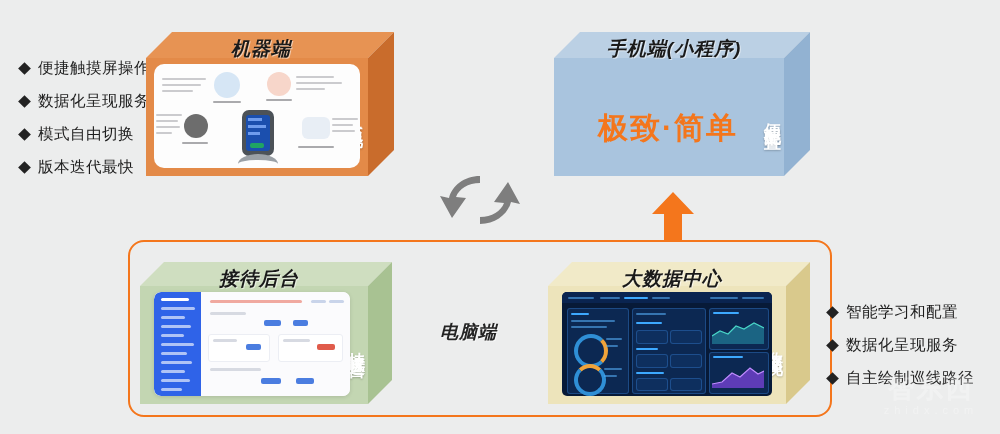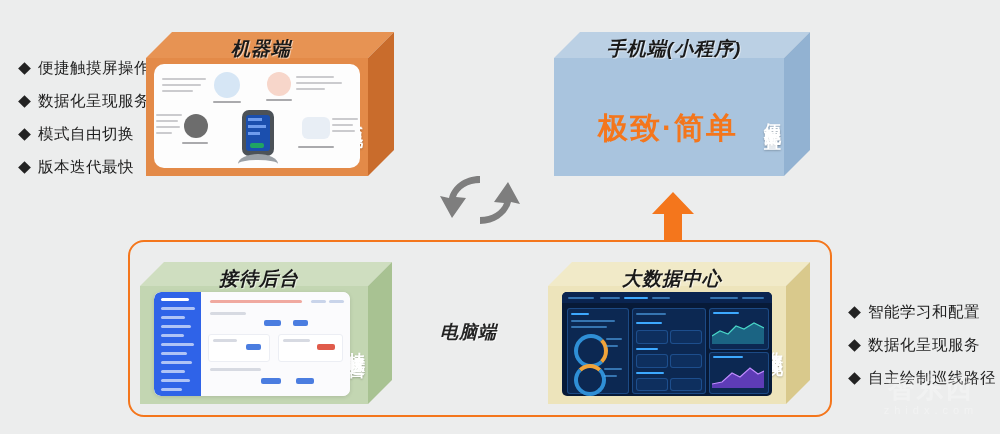--- a/index.html
+++ b/index.html
@@ -292,21 +292,21 @@
       </svg>
       <div class="dd-panel" style="left:147px;top:60px;width:58px;height:40px;"></div>
       <div class="dd-line" style="left:151px;top:64px;width:30px;background:#3da9ff;"></div>
       <svg width="52" height="24" style="position:absolute;left:150px;top:72px;">
         <polygon points="0,24 0,20 10,18 20,9 28,13 38,4 46,10 52,7 52,24" fill="#6d3fc9" opacity=".85"></polygon>
         <polyline points="0,20 10,18 20,9 28,13 38,4 46,10 52,7" fill="none" stroke="#c08cff" stroke-width="1.2"></polyline>
       </svg>
     </div>
   </div>
 
-  <div class="bullets" style="left:850px;top:302px;">
+  <div class="bullets" style="left:828px;top:302px;">
     <div class="bullet">
       <span class="dia"></span>
       <span class="btxt">智能学习和配置</span>
     </div>
     <div class="bullet">
       <span class="dia"></span>
       <span class="btxt">数据化呈现服务</span>
     </div>
     <div class="bullet">
       <span class="dia"></span>

